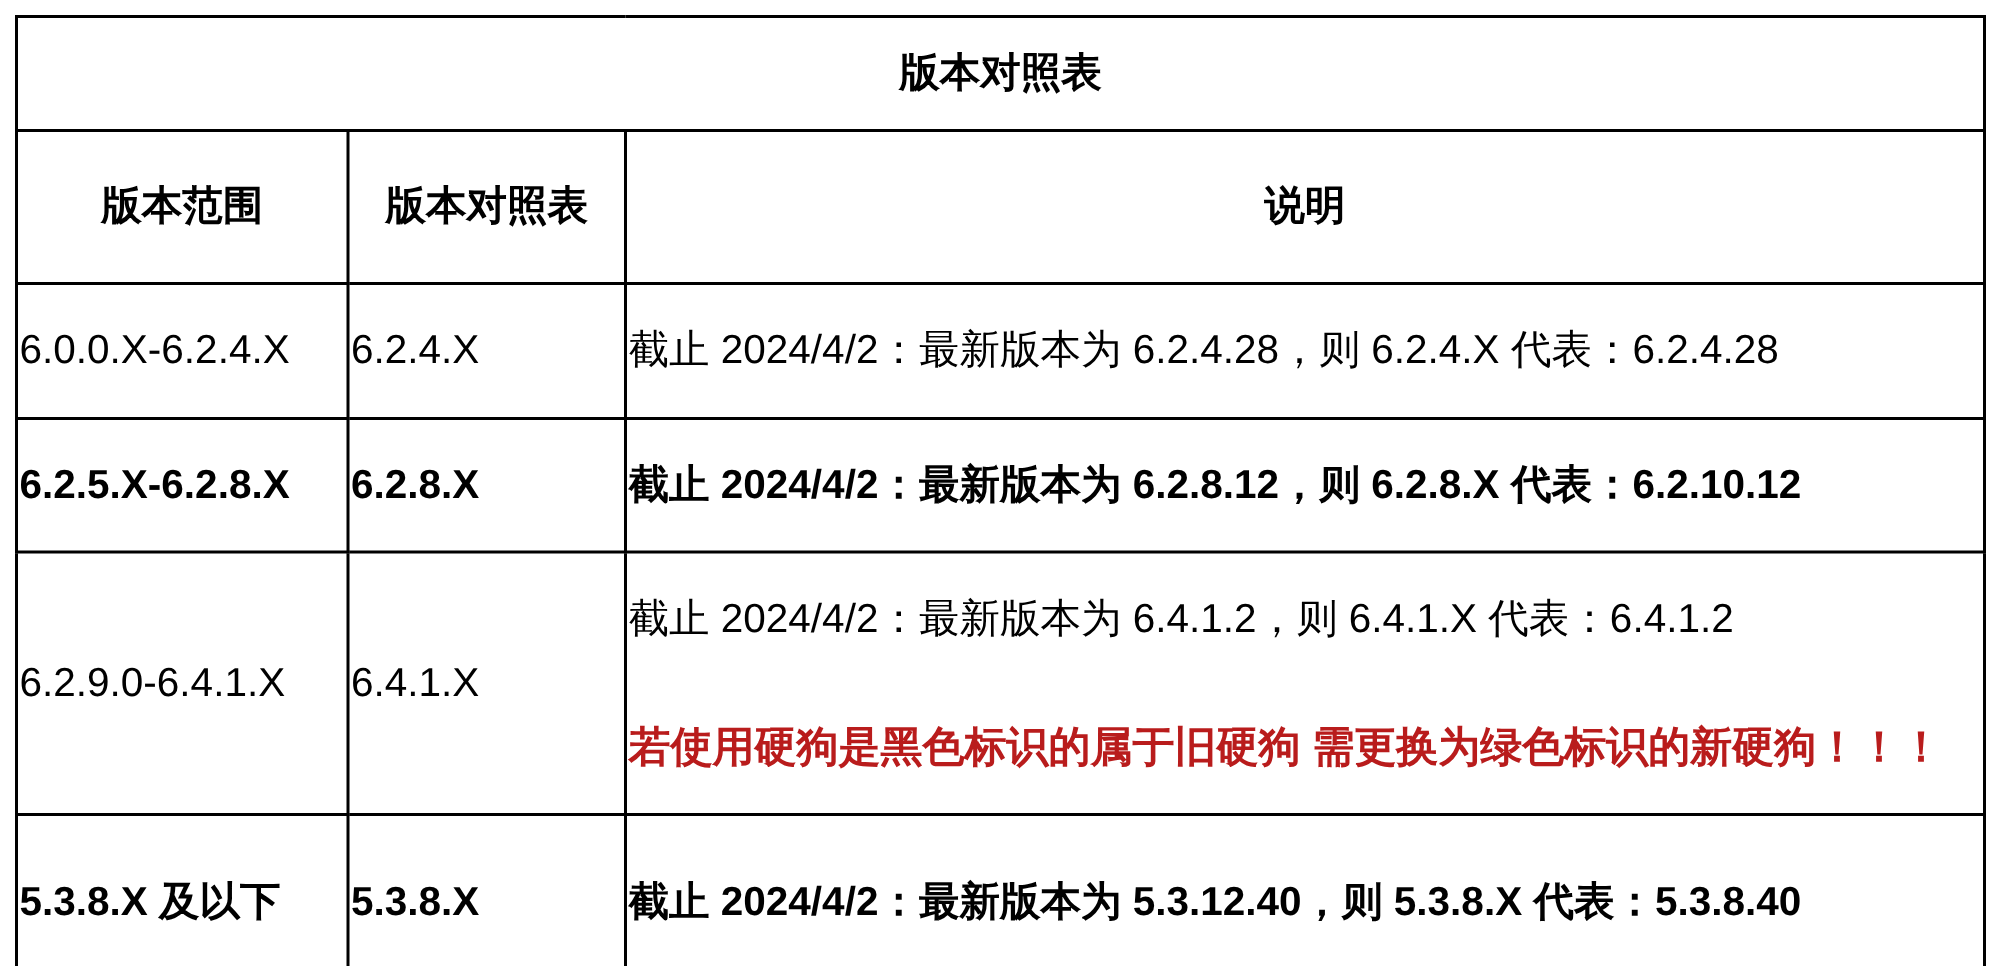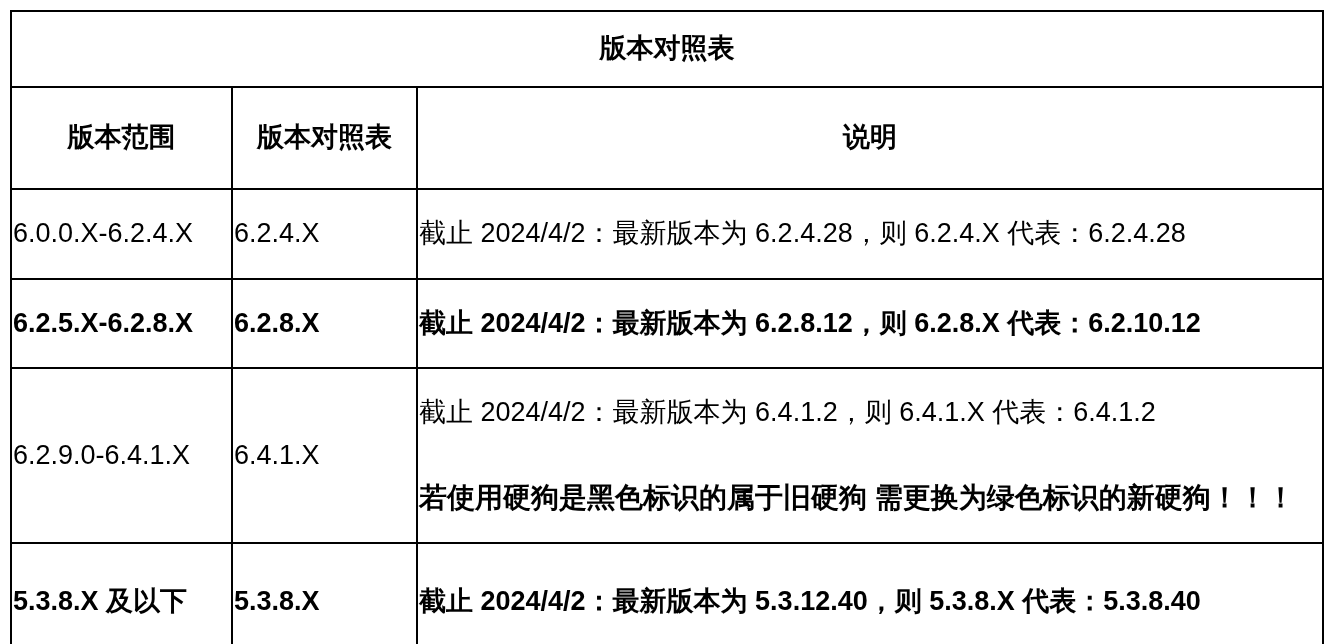--- a/index.html
+++ b/index.html
@@ -60,21 +60,21 @@
   }
   td.cell-note {
     text-align: left;
     padding-right: 6px;
   }
   .note-line {
     margin: 0;
   }
   .warning-line {
     margin-top: 50px;
-    color: #000000;
+    color: #b91c1c;
     font-weight: bold;
     font-size: 28px;
     white-space: nowrap;
   }
 </style>
 </head>
 <body>
 
 <div class="table-wrap">
   <table class="version-table">

